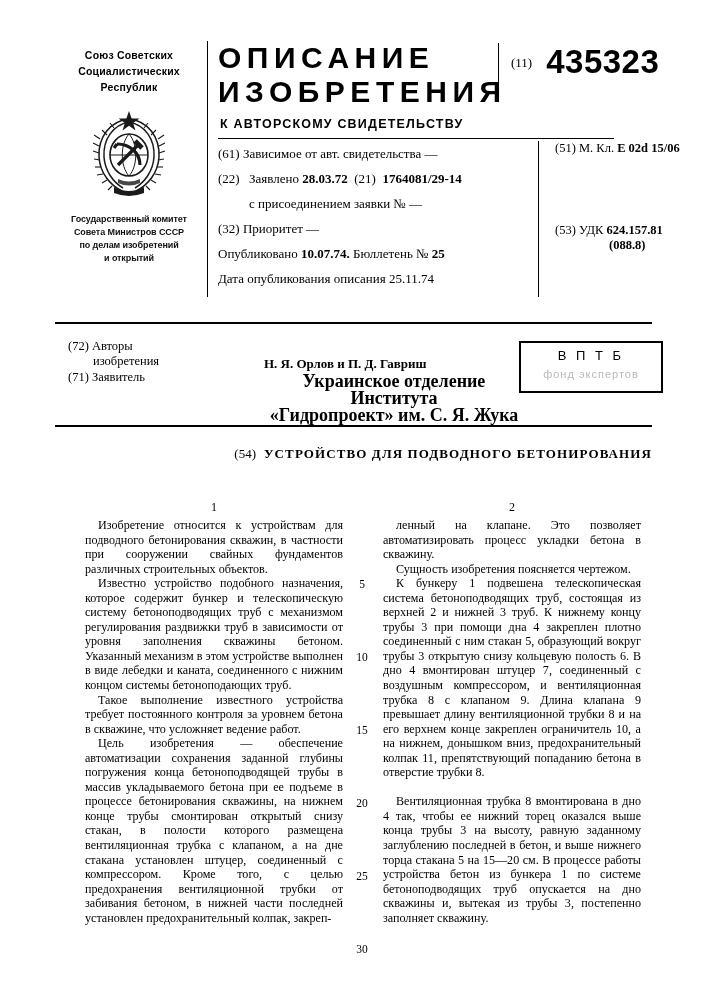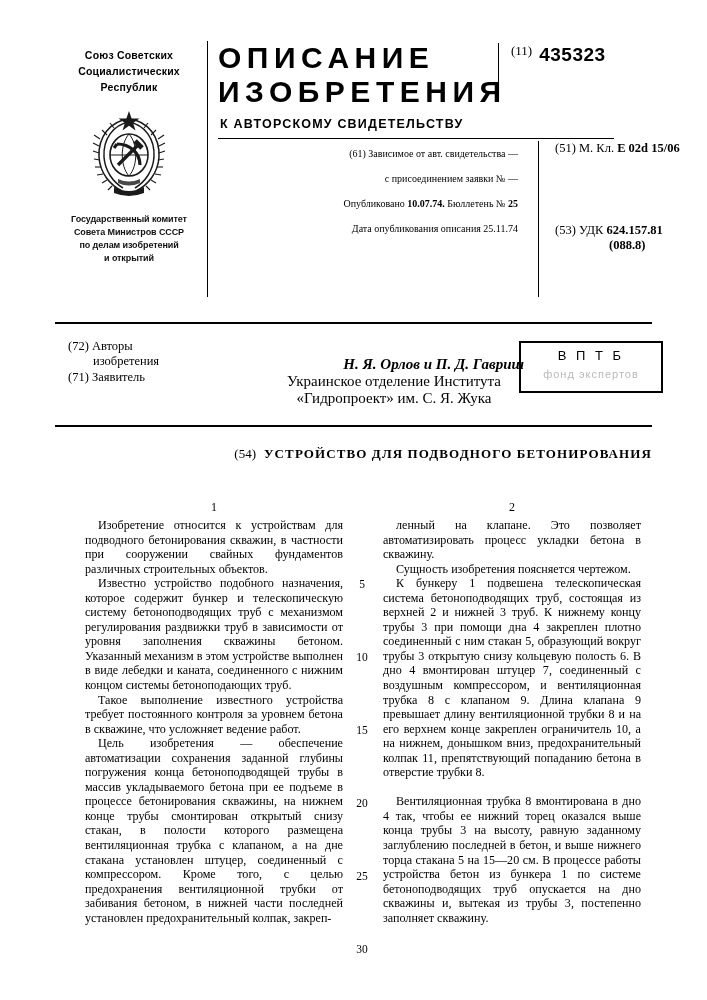--- a/index.html
+++ b/index.html
@@ -115,34 +115,33 @@
     left: 13px; top: 2px;
     white-space: nowrap;
   }
   .patnum .code {
     font-family: "Liberation Serif", serif;
     font-size: 13px;
     vertical-align: 6px;
   }
   .patnum .num {
     font-family: "Liberation Sans", "DejaVu Sans", sans-serif;
-    font-size: 19px;
+    font-size: 33px;
     font-weight: bold;
     letter-spacing: 0.5px;
-    margin-left: 7px;
+    margin-left: 14px;
   }
 
   
   .biblio {
     position: absolute;
     left: 163px; top: 100px;
     width: 300px;
-    font-size: 10px;
+    font-size: 13px;
     line-height: 25px;
-    text-align: right;
   }
   .biblio .row { white-space: nowrap; }
   .biblio .ind { display: inline-block; width: 31px; }
   .biblio .bold { font-weight: bold; }
   .biblio .indent { padding-left: 31px; }
   .bib-rule {
     position: absolute;
     left: 483px; top: 100px;
     width: 1px; height: 156px;
     background: #000;
@@ -180,33 +179,32 @@
     left: 68px; top: 339px;
     width: 580px;
     font-size: 12.5px;
   }
   .auth-label { position: absolute; left: 0; top: 0; line-height: 15px; }
   .appl-label { position: absolute; left: 0; top: 31px; }
   .auth-val {
     position: absolute;
     left: 196px; top: 15px;
     width: 260px;
-    text-align: right;
-    font-weight: bold;
-    font-size: 15px;
+    text-align: left;
+    font-weight: bold;
+    font-size: 13px;
     line-height: 20px;
-    font-style: italic;
   }
   .appl-val {
     position: absolute;
     left: 196px; top: 34px;
     width: 260px;
     text-align: center;
-    font-weight: normal;
-    font-size: 15px;
+    font-weight: bold;
+    font-size: 18px;
     line-height: 17px;
   }
   .stamp {
     position: absolute;
     left: 451px; top: 2px;
     width: 140px;
     height: 48px;
     border: 2px solid #000;
     text-align: center;
   }
@@ -365,22 +363,31 @@
       <div class="patnum-line"></div>
       <div class="patnum">
         <span class="code">(11)</span><span class="num">435323</span>
       </div>
     </div>
 
     <div class="biblio">
       <div class="row">
         <span>(61) Зависимое от авт. свидетельства   —</span>
       </div>
+      <div class="row">
+        <span class="ind">(22)</span><span>Заявлено</span>
+        <span class="bold">28.03.72</span>&nbsp;
+        <span>(21)</span>&nbsp;
+        <span class="bold">1764081/29-14</span>
+      </div>
       <div class="row indent">
         <span>с присоединением заявки №   —</span>
+      </div>
+      <div class="row">
+        <span>(32) Приоритет   —</span>
       </div>
       <div class="row">
         <span>Опубликовано</span>
         <span class="bold">10.07.74.</span>
         <span>Бюллетень №</span>
         <span class="bold">25</span>
       </div>
       <div class="row">
         <span>Дата опубликования описания</span>
         <span>25.11.74</span>

